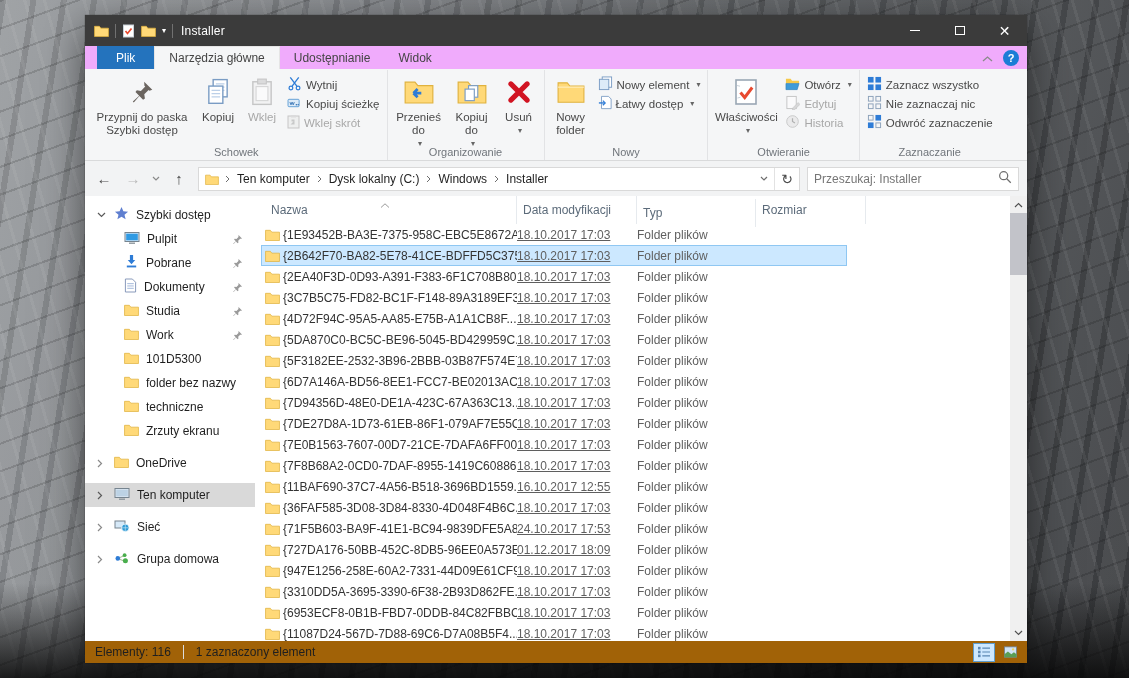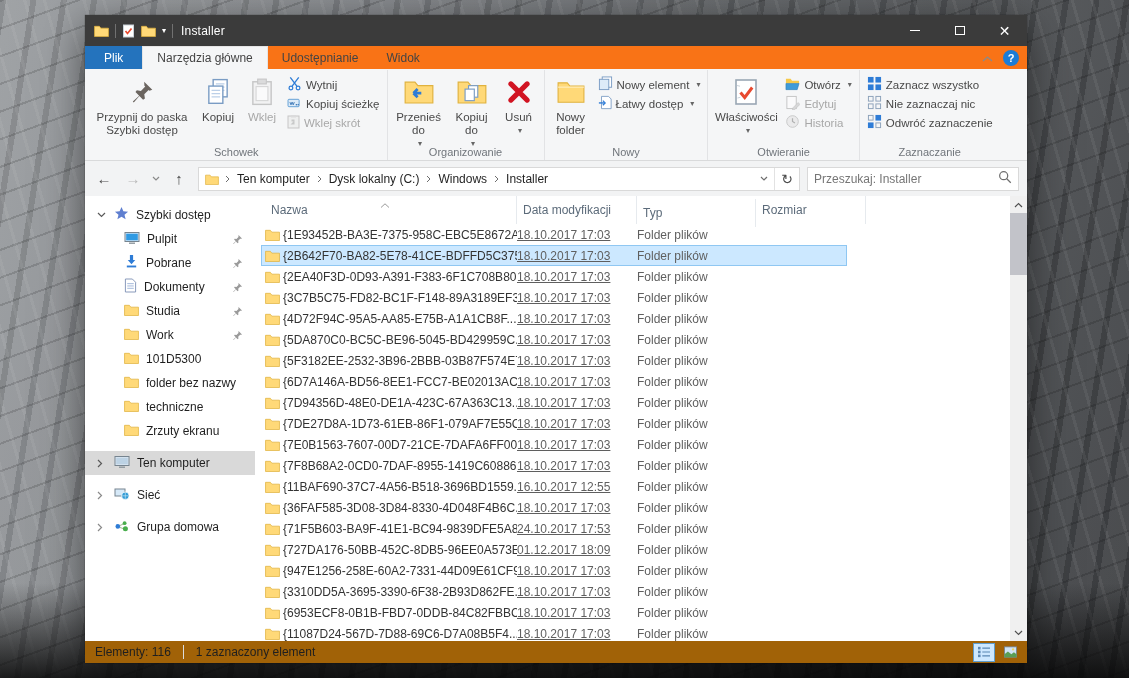--- a/index.html
+++ b/index.html
@@ -22,21 +22,21 @@
   .qat{ display:flex; align-items:center; gap:6px; padding-left:9px; }
   .qat svg{ display:block; }
   .tb-sep{ width:1px; height:14px; background:rgba(255,255,255,.28); }
   .tb-title{ font-size:12px; margin-left:8px; letter-spacing:.2px; }
   .win-controls{ margin-left:auto; display:flex; height:100%; }
   .win-btn{ width:45px; height:100%; display:flex; align-items:center; justify-content:center; color:#fff; font-size:12px; cursor:default; }
   .max-glyph{ width:10px; height:9px; border:1px solid #fff; display:inline-block; }
   .min-glyph{ width:10px; height:1px; background:#fff; display:inline-block; }
 
   
-  .tabrow{ height:23px; background:#f97316; display:flex; align-items:stretch; flex:0 0 23px; font-size:12px; }
+  .tabrow{ height:23px; background:#f0abfc; display:flex; align-items:stretch; flex:0 0 23px; font-size:12px;padding-left:12px; }
   .tab{ display:flex; align-items:center; padding:0 14px; color:#444; }
   .tab-file{ background:#2473bd; color:#fff; padding:0 19px; }
   .tab-active{ background:#f5f6f7; border:1px solid #e5e5e5; border-bottom:none; }
   .tabrow-right{ margin-left:auto; display:flex; align-items:center; gap:10px; padding-right:8px; }
   .ribbon-collapse{ color:#8a8a8a; }
   .help-circle{ width:16px; height:16px; border-radius:50%; background:#1c7cd6; color:#fff; font-size:11px; font-weight:bold; display:flex; align-items:center; justify-content:center; }
 
   
   .ribbon{ height:92px; flex:0 0 92px; background:#f5f6f7; border-bottom:1px solid #d9dadb; display:flex; padding:1px 0 0 1px; overflow:hidden; }
   .rgroup{ position:relative; display:flex; align-items:flex-start; border-right:1px solid #e2e3e5; padding:2px 3px 16px 3px; }
@@ -500,20 +500,31 @@
               <path d="M.5 2.5h5.2l1.6 2h8.2v9h-15z" fill="#ffd978" stroke="#e0b23e" stroke-width=".8"></path>
             </svg></span>
         <span>techniczne</span>
       </div>
       <div class="side-item side-child">
         <span><svg width="15" height="13" viewBox="0 0 16 14">
               <path d="M.5 2.5h5.2l1.6 2h8.2v9h-15z" fill="#ffd978" stroke="#e0b23e" stroke-width=".8"></path>
             </svg></span>
         <span>Zrzuty ekranu</span>
       </div>
+      <div class="side-item side-top">
+        <span class="chev">
+            <svg width="6" height="9" viewBox="0 0 6 9">
+              <path d="M1 1l3.5 3.5L1 8" fill="none" stroke="#8a8a8a" stroke-width="1.2"></path>
+            </svg>
+          </span>
+        <span><svg width="15" height="13" viewBox="0 0 16 14">
+              <path d="M.5 2.5h5.2l1.6 2h8.2v9h-15z" fill="#ffd978" stroke="#e0b23e" stroke-width=".8"></path>
+            </svg></span>
+        <span>OneDrive</span>
+      </div>
       <div class="side-item side-top side-sel">
         <span class="chev">
             <svg width="6" height="9" viewBox="0 0 6 9">
               <path d="M1 1l3.5 3.5L1 8" fill="none" stroke="#5a5a5a" stroke-width="1.2"></path>
             </svg>
           </span>
         <span><svg width="16" height="14" viewBox="0 0 16 14">
               <rect x="1" y="1.5" width="14" height="9" fill="#dde9f3" stroke="#76848f"></rect>
               <rect x="2.2" y="2.7" width="11.6" height="6.6" fill="#bcd2e4"></rect>
               <rect x="5" y="11.5" width="6" height="1.4" fill="#8d979e"></rect>

